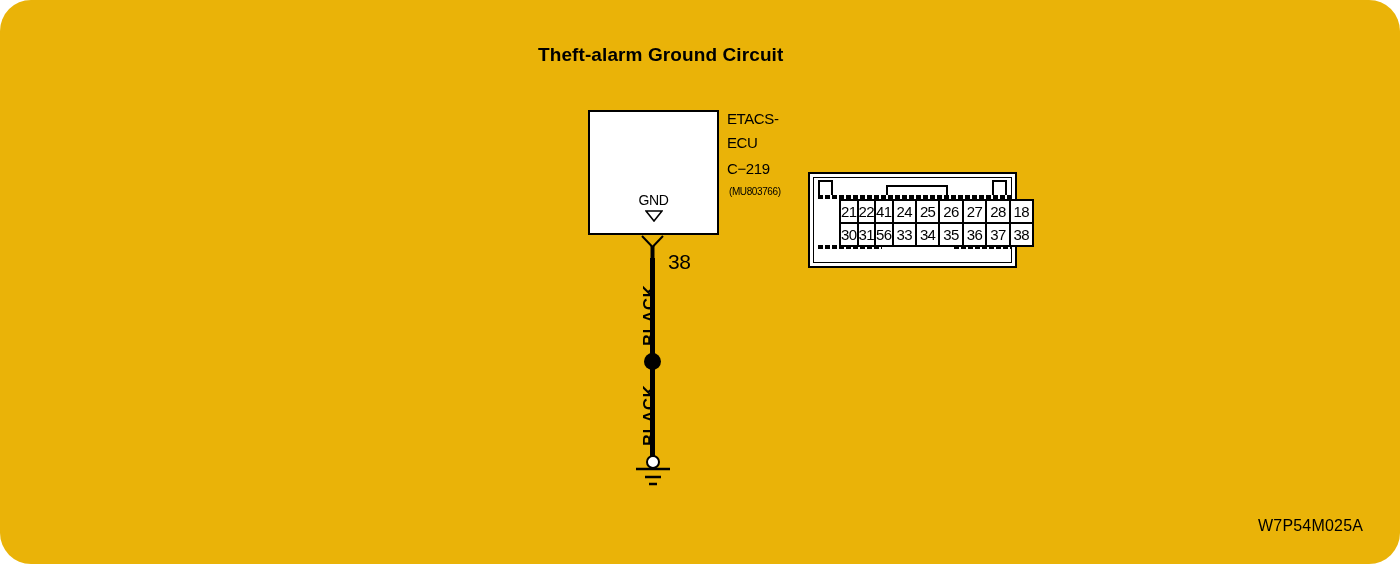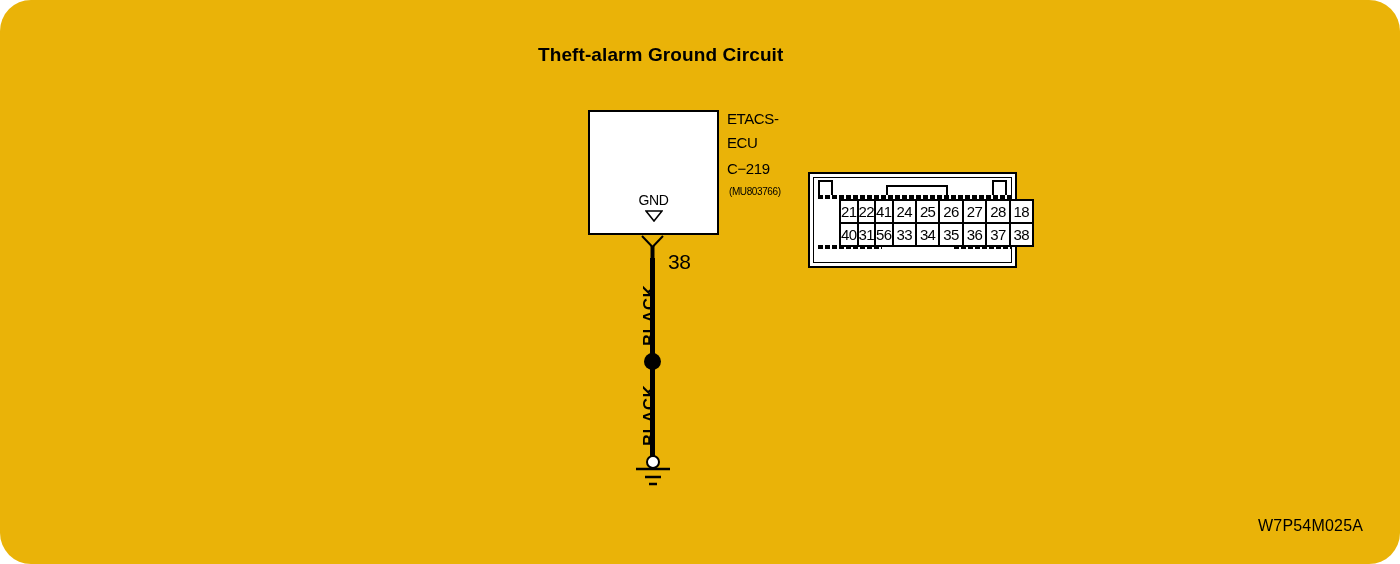--- a/index.html
+++ b/index.html
@@ -288,21 +288,21 @@
         <div class="pin-cell wide">22</div>
         <div class="pin-cell wide">41</div>
         <div class="pin-cell narrow">24</div>
         <div class="pin-cell narrow">25</div>
         <div class="pin-cell narrow">26</div>
         <div class="pin-cell narrow">27</div>
         <div class="pin-cell narrow">28</div>
         <div class="pin-cell narrow">18</div>
       </div>
       <div class="pin-row">
-        <div class="pin-cell wide">40</div>
+        <div class="pin-cell wide">30</div>
         <div class="pin-cell wide">31</div>
         <div class="pin-cell wide">56</div>
         <div class="pin-cell narrow">33</div>
         <div class="pin-cell narrow">34</div>
         <div class="pin-cell narrow">35</div>
         <div class="pin-cell narrow">36</div>
         <div class="pin-cell narrow">37</div>
         <div class="pin-cell narrow">38</div>
       </div>
     </div>

